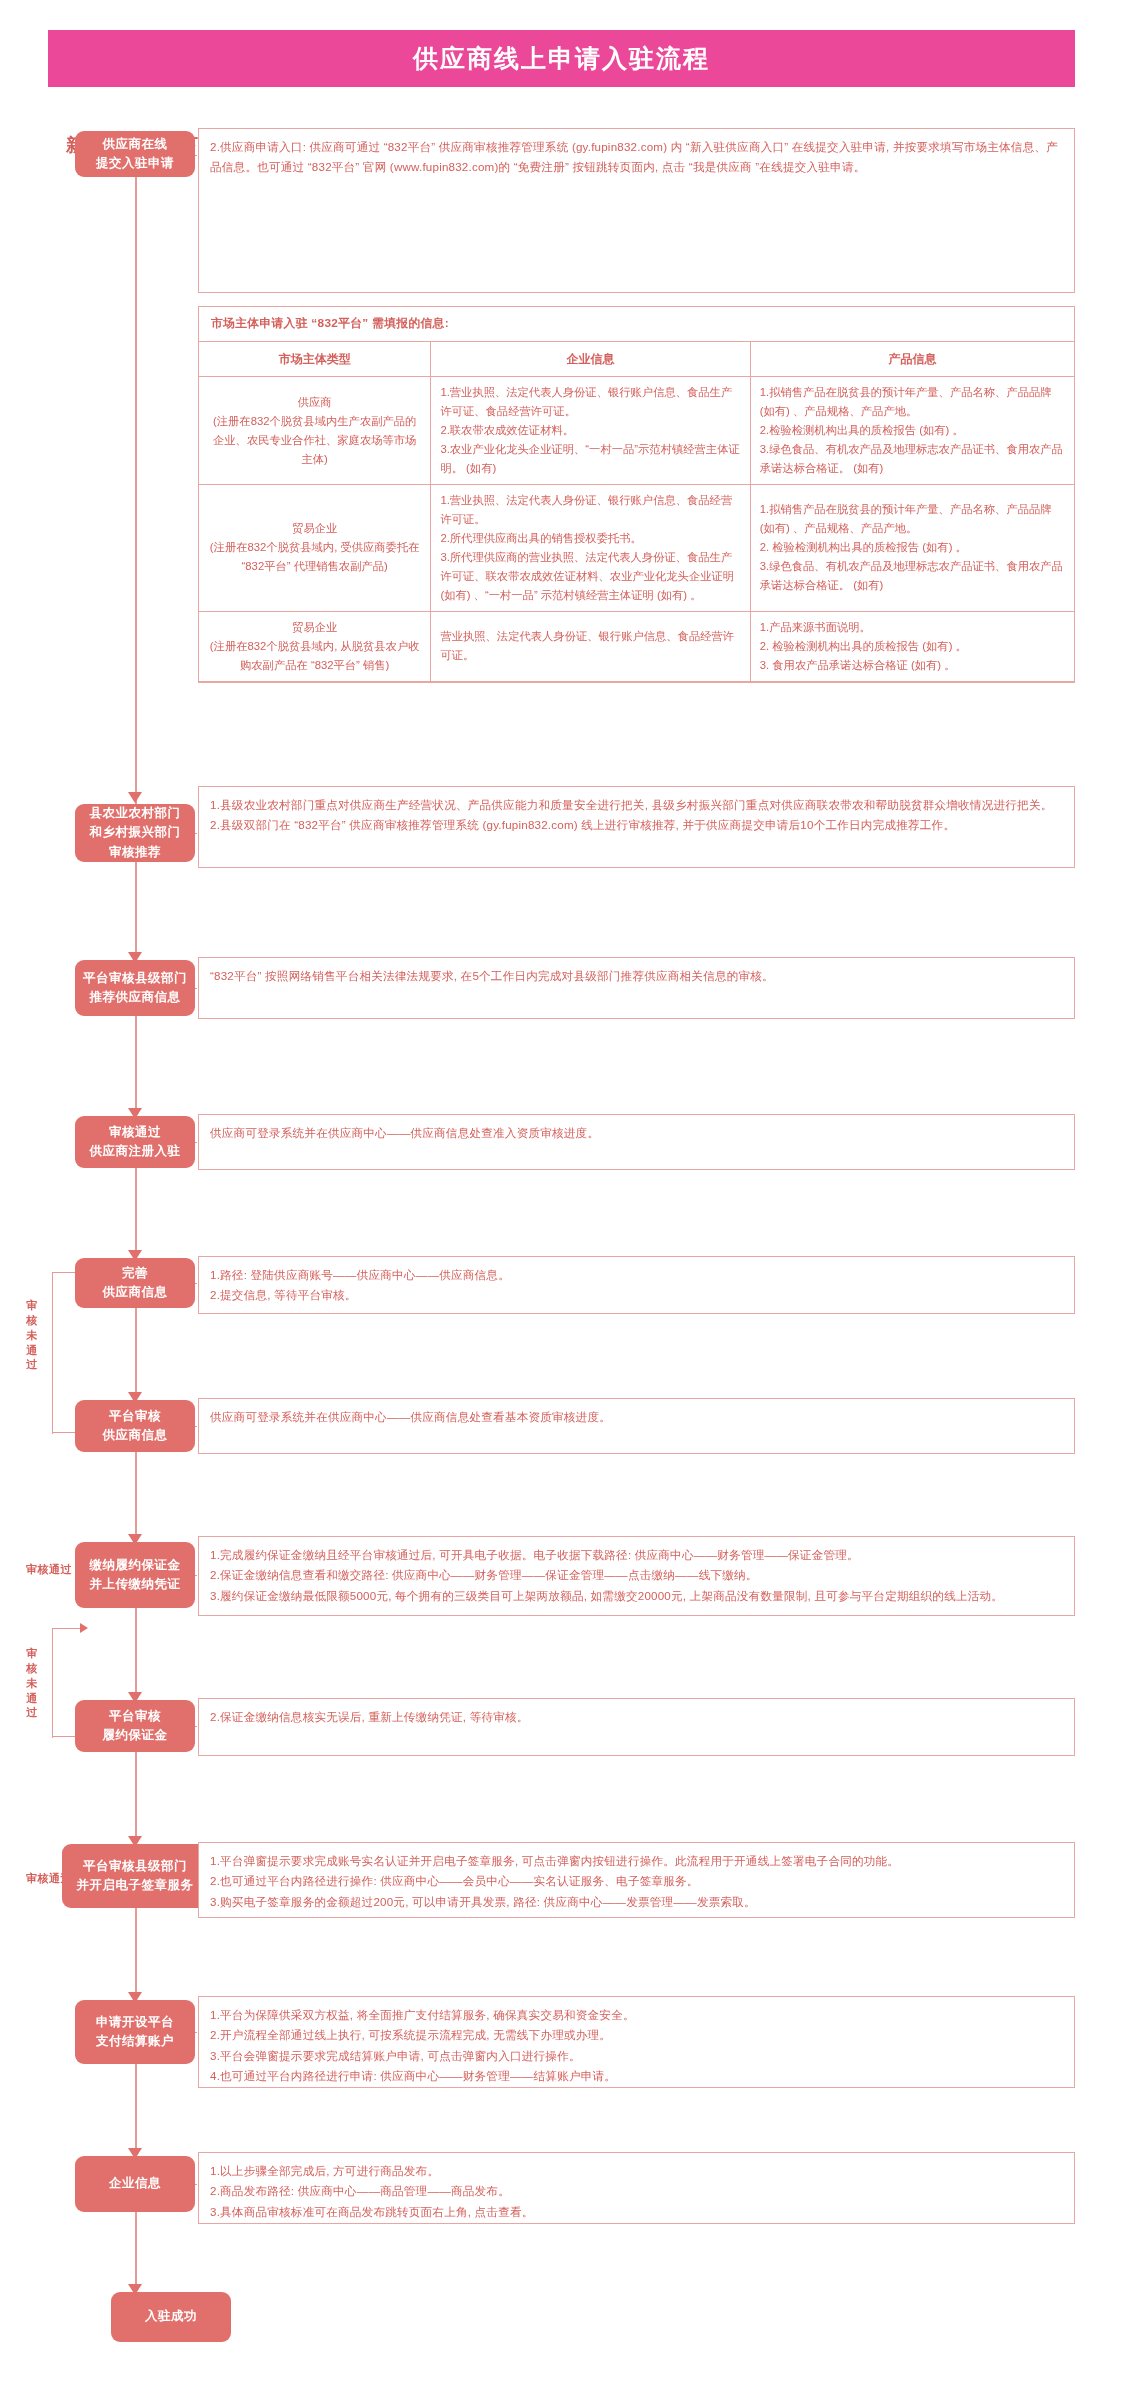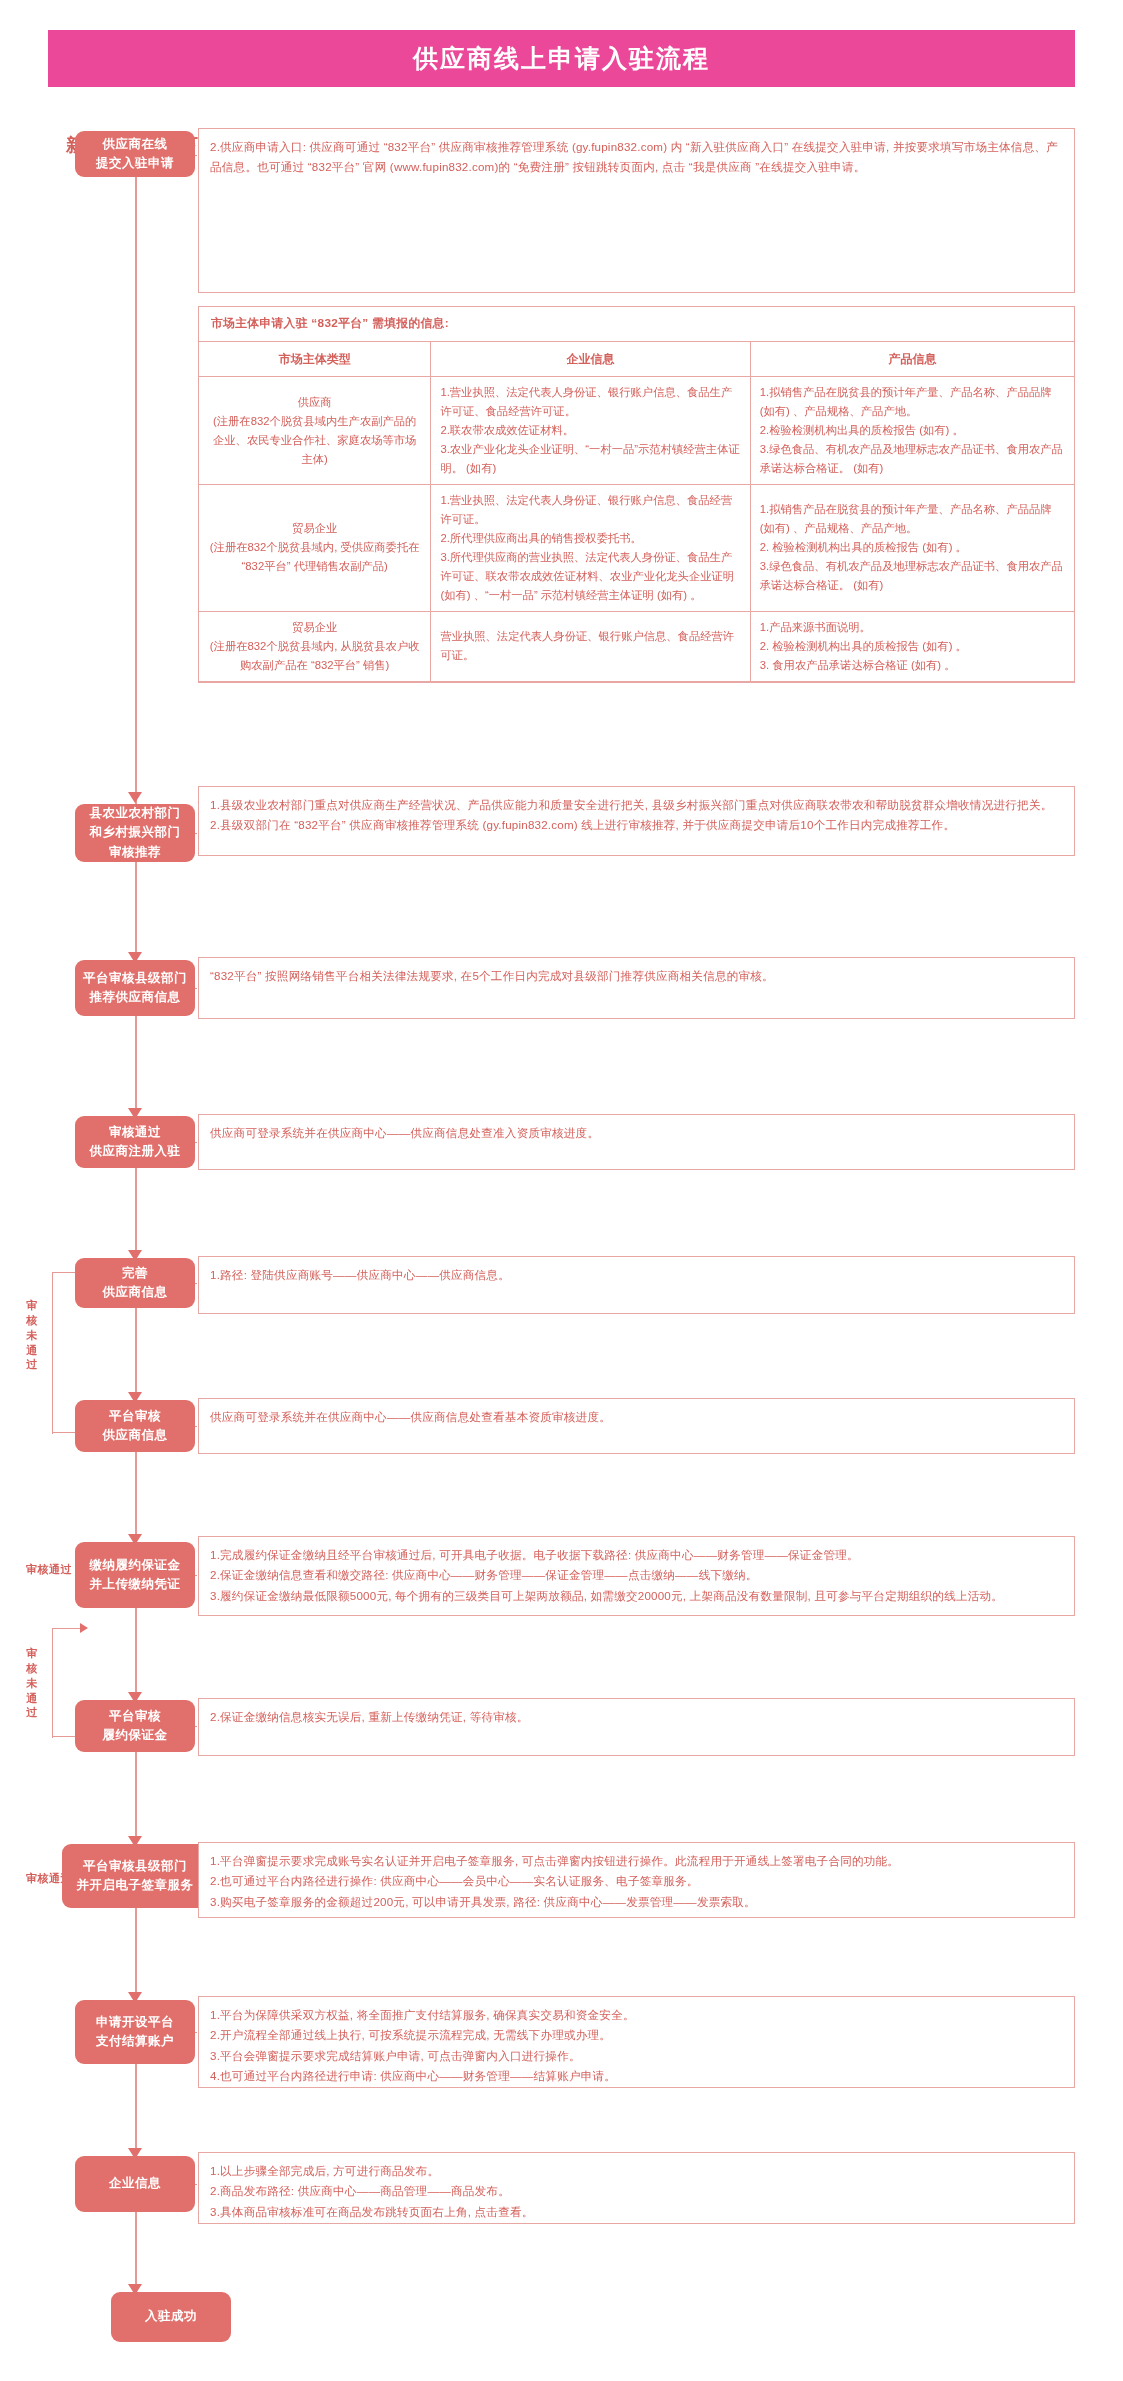--- a/index.html
+++ b/index.html
@@ -301,21 +301,21 @@
 
   <div class="node" style="left:75px; top:804px; width:120px; height:58px;">
     <div>
       <span>县农业农村部门</span>
       <span>和乡村振兴部门</span>
       <span>审核推荐</span>
     </div>
   </div>
   <div class="dotline" style="left:195px; top:833px; width:44px;"></div>
   <div class="arrow-right" style="left:238px; top:828px;"></div>
-  <div class="panel" style="left:198px; top:786px; width:877px; height:70px;">
+  <div class="panel" style="left:198px; top:786px; width:877px; height:82px;">
     <p>1.县级农业农村部门重点对供应商生产经营状况、产品供应能力和质量安全进行把关, 县级乡村振兴部门重点对供应商联农带农和帮助脱贫群众增收情况进行把关。</p>
     <p>2.县级双部门在 “832平台” 供应商审核推荐管理系统 (gy.fupin832.com) 线上进行审核推荐, 并于供应商提交申请后10个工作日内完成推荐工作。</p>
   </div>
 
   <div class="node" style="left:75px; top:960px; width:120px; height:56px;">
     <div>
       <span>平台审核县级部门</span>
       <span>推荐供应商信息</span>
     </div>
   </div>
@@ -340,20 +340,21 @@
   <div class="node" style="left:75px; top:1258px; width:120px; height:50px;">
     <div>
       <span>完善</span>
       <span>供应商信息</span>
     </div>
   </div>
   <div class="dotline" style="left:195px; top:1283px; width:44px;"></div>
   <div class="arrow-right" style="left:238px; top:1278px;"></div>
   <div class="panel" style="left:198px; top:1256px; width:877px; height:58px;">
     <p>1.路径: 登陆供应商账号——供应商中心——供应商信息。</p>
+    <p>2.提交信息, 等待平台审核。</p>
   </div>
 
   <div class="node" style="left:75px; top:1400px; width:120px; height:52px;">
     <div>
       <span>平台审核</span>
       <span>供应商信息</span>
     </div>
   </div>
   <div class="dotline" style="left:195px; top:1426px; width:44px;"></div>
   <div class="arrow-right" style="left:238px; top:1421px;"></div>

